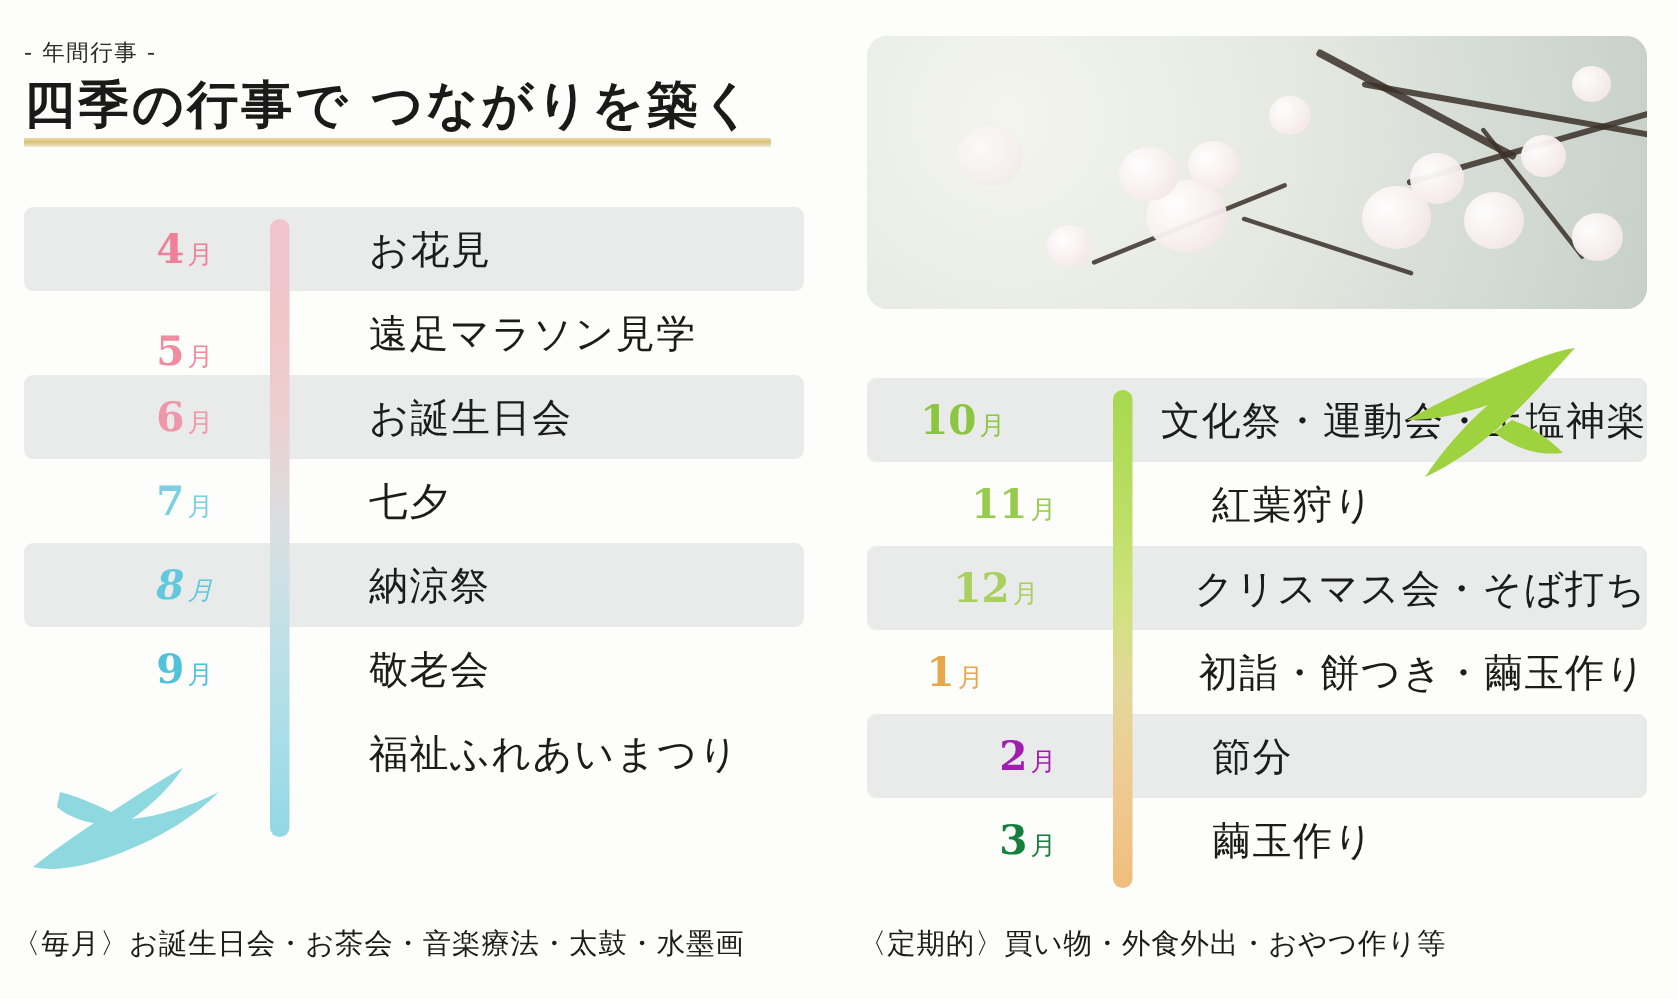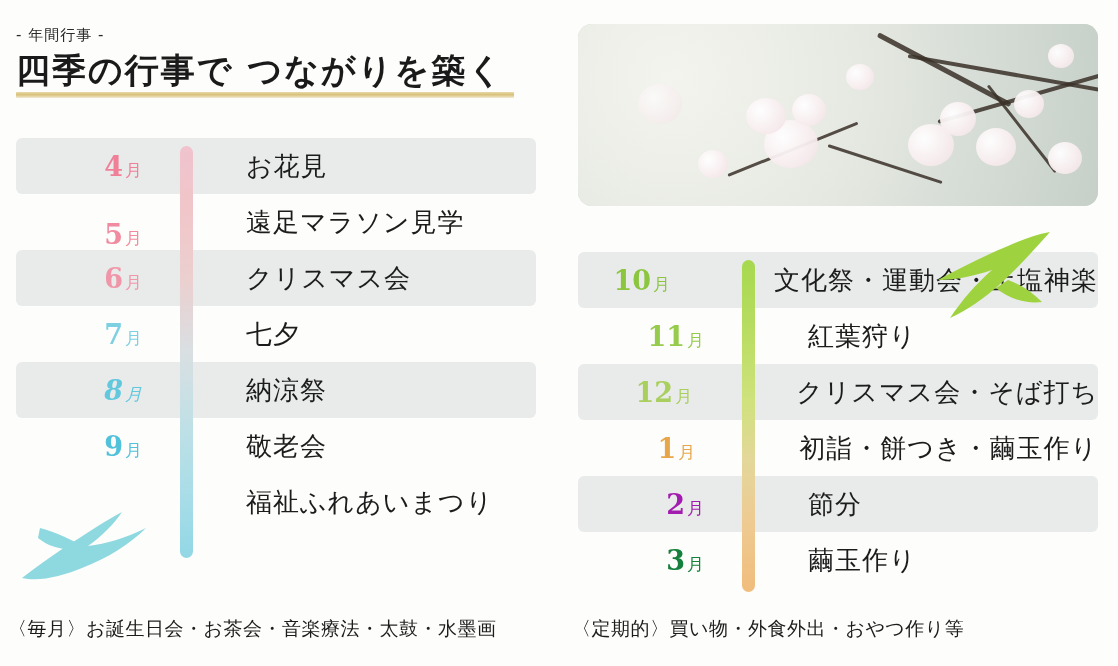--- a/index.html
+++ b/index.html
@@ -203,21 +203,21 @@
         <div class="row-month" style="color:#f08ba0;margin-top:24px;">
           <span class="num">5</span><span class="unit">月</span>
         </div>
         <div class="row-label">遠足マラソン見学</div>
       </div>
 
       <div class="row shaded">
         <div class="row-month" style="color:#ef96a8;">
           <span class="num">6</span><span class="unit">月</span>
         </div>
-        <div class="row-label">クリスマス会</div>
+        <div class="row-label">お誕生日会</div>
       </div>
 
       <div class="row">
         <div class="row-month" style="color:#7cd0e2;">
           <span class="num">7</span><span class="unit">月</span>
         </div>
         <div class="row-label">七夕</div>
       </div>
 
       <div class="row shaded">
@@ -262,21 +262,21 @@
       </div>
 
       <div class="row shaded">
         <div class="row-month" style="color:#a9cf5e;">
           <span class="num">12</span><span class="unit">月</span>
         </div>
         <div class="row-label">クリスマス会・そば打ち</div>
       </div>
 
       <div class="row">
-        <div class="row-month" style="color:#e8a64a;">
+        <div class="row-month" style="color:#e8a64a;text-align:center;">
           <span class="num">1</span><span class="unit">月</span>
         </div>
         <div class="row-label">初詣・餅つき・繭玉作り</div>
       </div>
 
       <div class="row shaded">
         <div class="row-month" style="color:#a21caf;">
           <span class="num">2</span><span class="unit">月</span>
         </div>
         <div class="row-label">節分</div>

